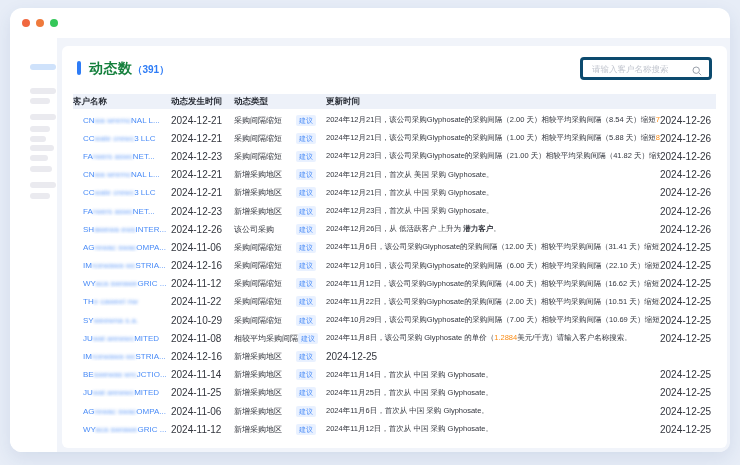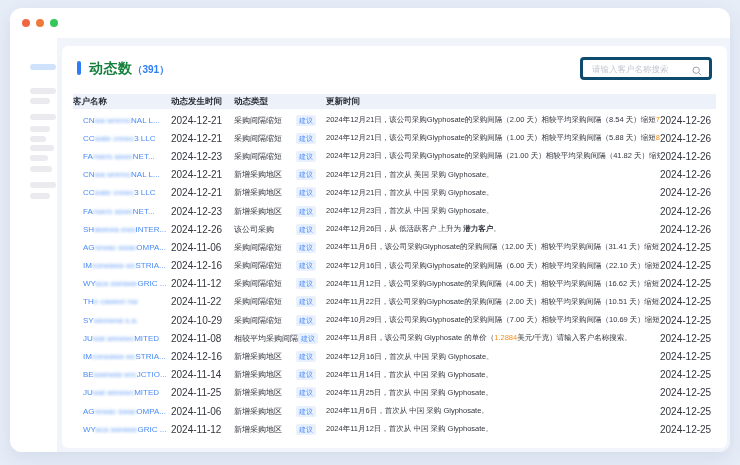--- a/index.html
+++ b/index.html
@@ -240,21 +240,20 @@
             <div class="cell content"><span>2024年11月8日，该公司采购 Glyphosate 的单价（</span><span class="o">1.2884</span><span>美元/千克）请输入客户名称搜索。</span></div>
             <div class="cell update">2024-12-25</div>
           </div>
           <div class="trow">
             <div class="cell name"><span>IM</span><span class="mid">rcewawa wc</span><span>STRIA...</span></div>
             <div class="cell date">2024-12-16</div>
             <div class="cell type">
               <span>新增采购地区</span>
               <span class="badge">建议</span>
             </div>
-            <div class="cell content"><span>2024年12月16日，首次从 中国 采购 Glyphosate。</span></div>
             <div class="cell update">2024-12-25</div>
           </div>
           <div class="trow">
             <div class="cell name"><span>BE</span><span class="mid">swewas wrc</span><span>JCTIO...</span></div>
             <div class="cell date">2024-11-14</div>
             <div class="cell type">
               <span>新增采购地区</span>
               <span class="badge">建议</span>
             </div>
             <div class="cell content"><span>2024年11月14日，首次从 中国 采购 Glyphosate。</span></div>

